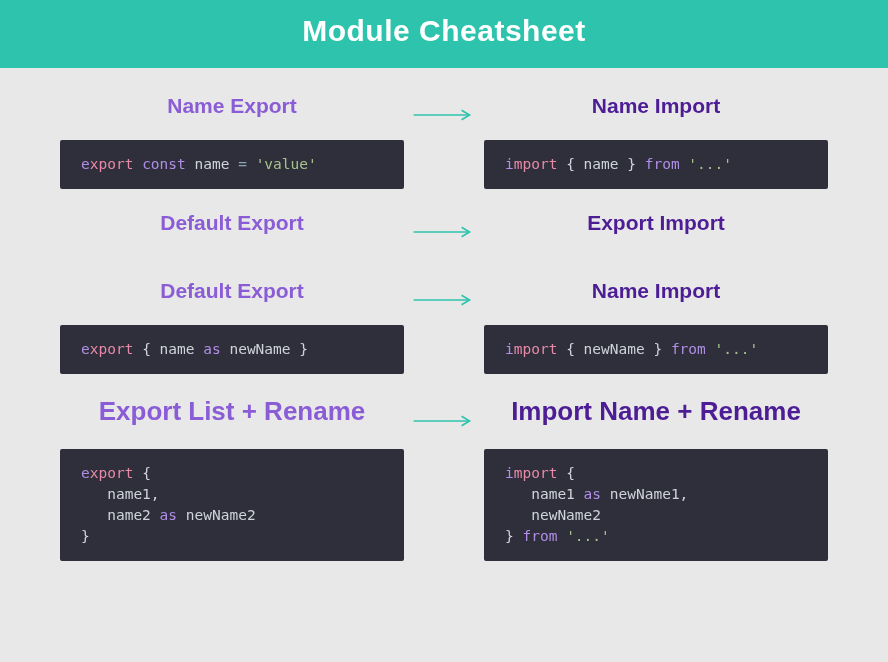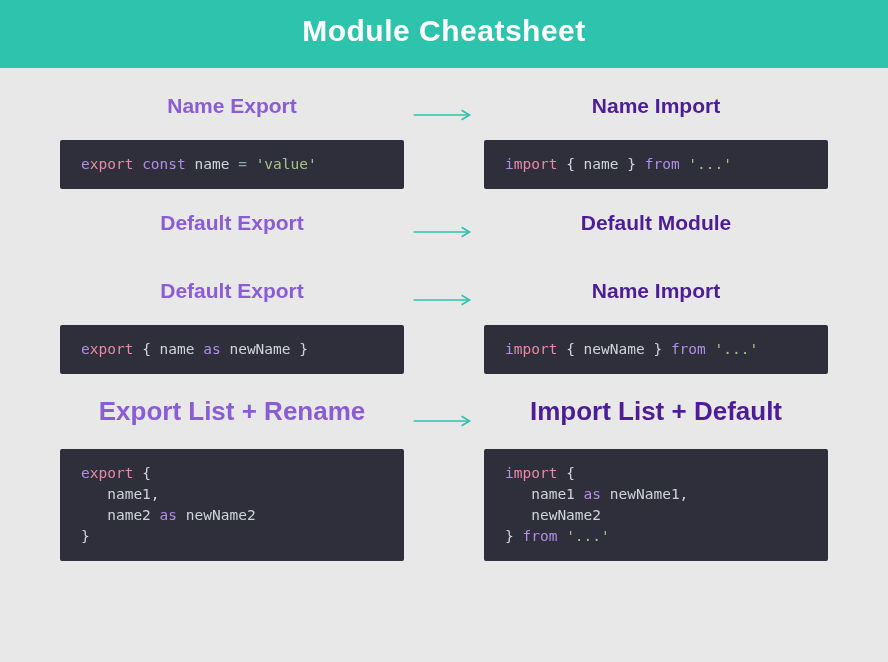--- a/index.html
+++ b/index.html
@@ -91,21 +91,21 @@
     </div>
 
     <div class="row ">
       <div class="label purple">Default Export</div>
       <div class="arrow">
         <svg viewBox="0 0 80 14" fill="none" stroke="#2ec3ac" stroke-width="2">
     <line x1="2" y1="7" x2="70" y2="7"></line>
     <polyline points="62,1 72,7 62,13"></polyline>
   </svg>
       </div>
-      <div class="label pink">Default Module</div>
+      <div class="label pink">Export Import</div>
     </div>
     <div class="codewrap">
       <div class="spacer"></div>
     </div>
 
     <div class="row ">
       <div class="label purple">Default Export</div>
       <div class="arrow">
         <svg viewBox="0 0 80 14" fill="none" stroke="#2ec3ac" stroke-width="2">
     <line x1="2" y1="7" x2="70" y2="7"></line>
@@ -121,21 +121,21 @@
     </div>
 
     <div class="row ">
       <div class="label purple big">Export List + Rename</div>
       <div class="arrow">
         <svg viewBox="0 0 80 14" fill="none" stroke="#2ec3ac" stroke-width="2">
     <line x1="2" y1="7" x2="70" y2="7"></line>
     <polyline points="62,1 72,7 62,13"></polyline>
   </svg>
       </div>
-      <div class="label pink big">Import List + Default</div>
+      <div class="label pink big">Import Name + Rename</div>
     </div>
     <div class="codewrap">
       <div class="code"><span class="kw">e</span><span class="pink">xport </span>{
    name1,
    name2 <span class="kw2">as</span> newName2
 }</div>
       <div class="spacer"></div>
       <div class="code"><span class="kw">i</span><span class="pink">mport </span>{
    name1 <span class="kw2">as</span> newName1,
    newName2

